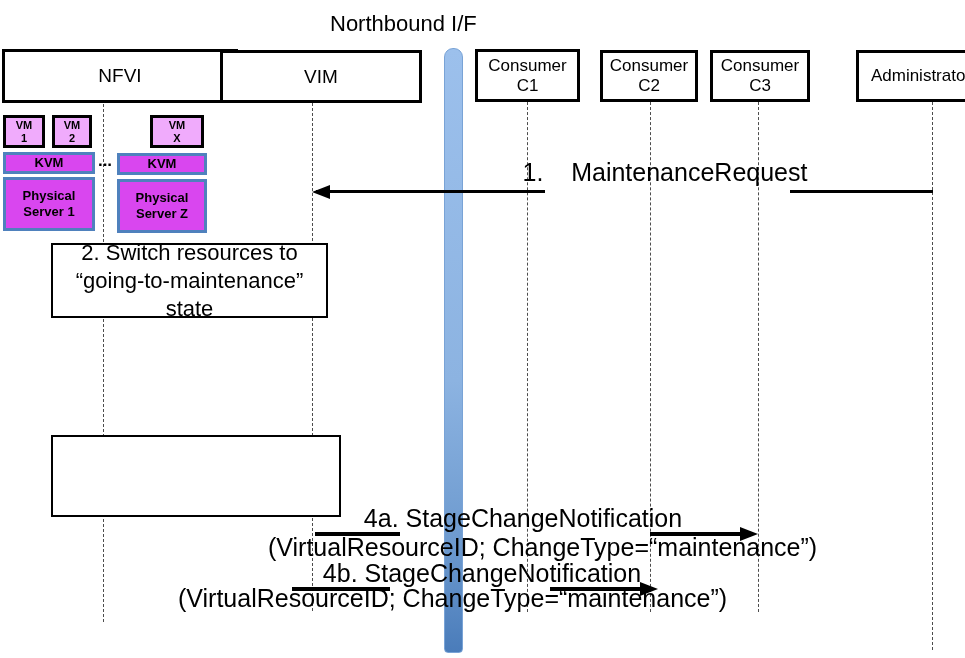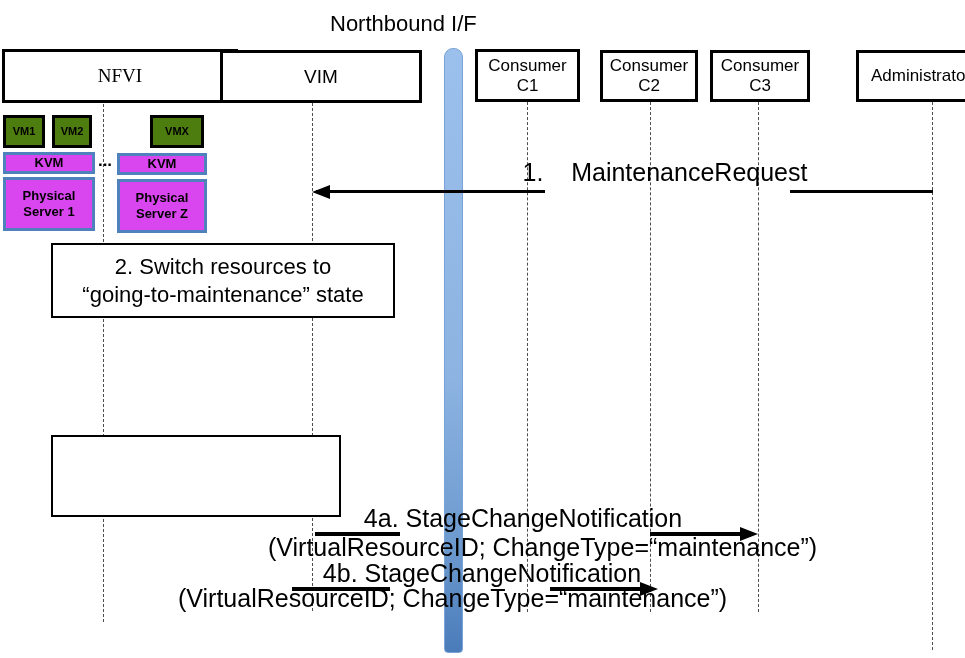--- a/index.html
+++ b/index.html
@@ -20,21 +20,21 @@
   }
   
   .actor{
     background:#fff;border:3px solid #000;z-index:3;
     display:flex;flex-direction:column;align-items:center;justify-content:center;
     text-align:center;line-height:20px;
   }
   .actor.big{font-size:19px;}
   .actor.small{font-size:17px;}
   
-  .vmbox{background:#4d7c0f;border:3px solid #000;z-index:3;display:flex;flex-direction:row;
+  .vmbox{background:#f0abfc;border:3px solid #000;z-index:3;display:flex;flex-direction:column;
          align-items:center;justify-content:center;font-size:11px;line-height:13px;font-weight:600;}
   .bluebox{background:#d946ef;border:3px solid var(--accent-blue,#4f81bd);z-index:3;display:flex;flex-direction:column;
          align-items:center;justify-content:center;font-size:13px;line-height:16px;font-weight:600;}
   .kvm{font-weight:700;}
   .dots{left:91px;top:151px;width:28px;text-align:center;font-size:17px;font-weight:700;z-index:4;}
   
   .step{background:#fff;border:2px solid #000;z-index:3;display:flex;flex-direction:column;
         align-items:center;justify-content:center;text-align:center;font-size:22px;line-height:28px;}
   .step.tight{line-height:26px;}
   
@@ -54,21 +54,21 @@
 
   <div class="abs lifeline" style="left:103px;top:104px;height:518px;"></div>
   <div class="abs lifeline" style="left:312px;top:103px;height:508px;"></div>
   <div class="abs lifeline" style="left:527px;top:102px;height:510px;"></div>
   <div class="abs lifeline" style="left:650px;top:102px;height:510px;"></div>
   <div class="abs lifeline" style="left:758px;top:102px;height:510px;"></div>
   <div class="abs lifeline" style="left:932px;top:102px;height:548px;"></div>
 
   <div class="abs nbar"></div>
 
-  <div class="abs actor big" style="left:2px;top:49px;width:236px;height:54px;font-family:Liberation Serif, serif;">
+  <div class="abs actor big" style="left:2px;top:49px;width:236px;height:54px;">
     <span>NFVI</span>
   </div>
   <div class="abs actor big" style="left:220px;top:50px;width:202px;height:53px;">
     <span>VIM</span>
   </div>
   <div class="abs actor small" style="left:475px;top:49px;width:105px;height:53px;">
     <span>Consumer</span>
     <span>C1</span>
   </div>
   <div class="abs actor small" style="left:600px;top:50px;width:98px;height:52px;">
@@ -104,21 +104,21 @@
   <div class="abs dots">...</div>
   <div class="abs bluebox" style="left:3px;top:177px;width:92px;height:54px;">
     <span>Physical</span>
     <span>Server 1</span>
   </div>
   <div class="abs bluebox" style="left:117px;top:179px;width:90px;height:54px;">
     <span>Physical</span>
     <span>Server Z</span>
   </div>
 
-  <div class="abs step" style="left:51px;top:243px;width:344px;height:75px;">
+  <div class="abs step" style="left:51px;top:243px;width:277px;height:75px;">
     <span>2. Switch resources to</span>
     <span>“going-to-maintenance” state</span>
   </div>
   <div class="abs step" style="left:51px;top:435px;width:290px;height:82px;">
   </div>
 
   <div class="abs msg" style="left:465px;top:161px;width:400px;">1.    MaintenanceRequest</div>
   <div class="abs mline" style="left:316px;top:190px;width:229px;"></div>
   <div class="abs mline" style="left:790px;top:190px;width:143px;"></div>
   <div class="abs ahead left" style="left:312px;top:185px;"></div>

